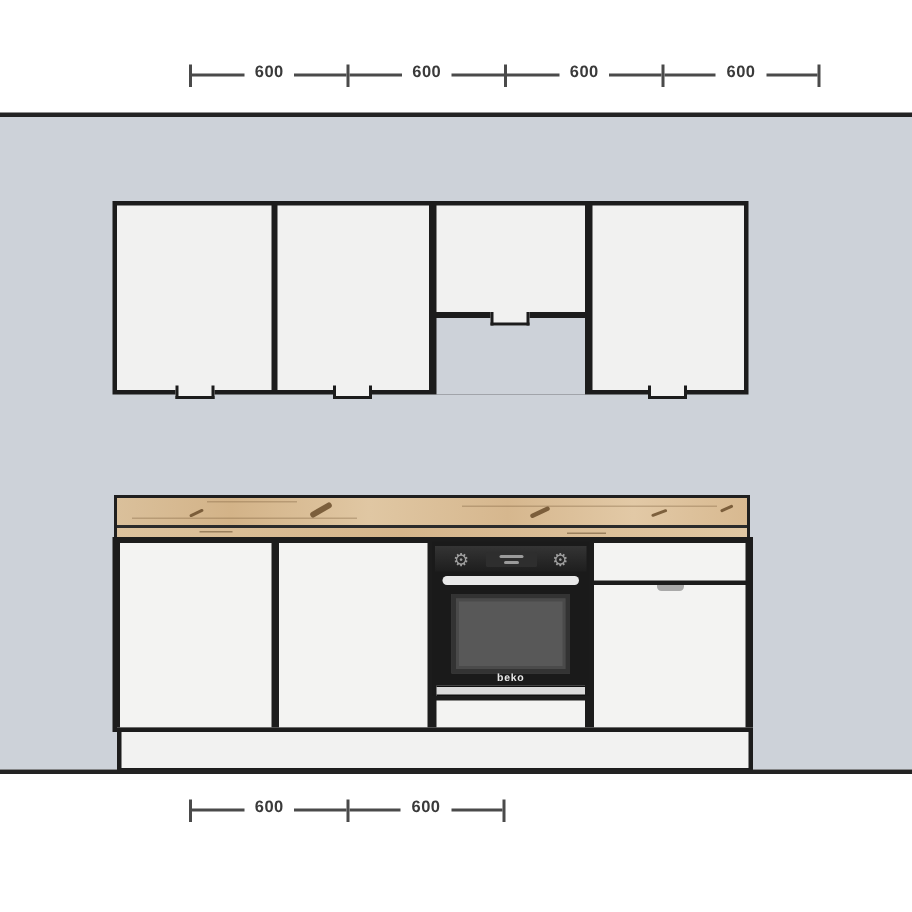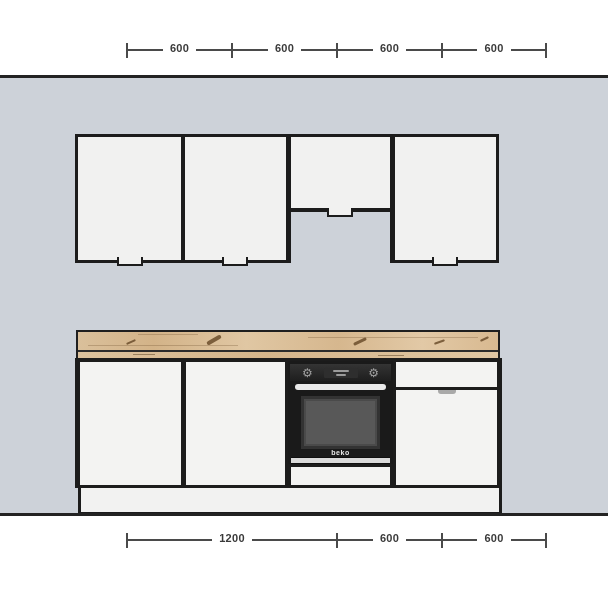--- a/index.html
+++ b/index.html
@@ -186,26 +186,20 @@
     <div class="bpanel rdoor">
       <span class="rnotch"></span>
     </div>
   </div>
 
   <div class="plinth"></div>
 
   <div class="floor-line"></div>
 
   <div class="dim-row bottom">
-    <div class="dim-seg w210">
-      <span class="tick"></span>
-      <span class="ln"></span>
-      <span class="lb">1200</span>
-      <span class="ln"></span>
-    </div>
     <div class="dim-seg w105">
       <span class="tick"></span>
       <span class="ln"></span>
       <span class="lb">600</span>
       <span class="ln"></span>
     </div>
     <div class="dim-seg w104">
       <span class="tick"></span>
       <span class="ln"></span>
       <span class="lb">600</span>

